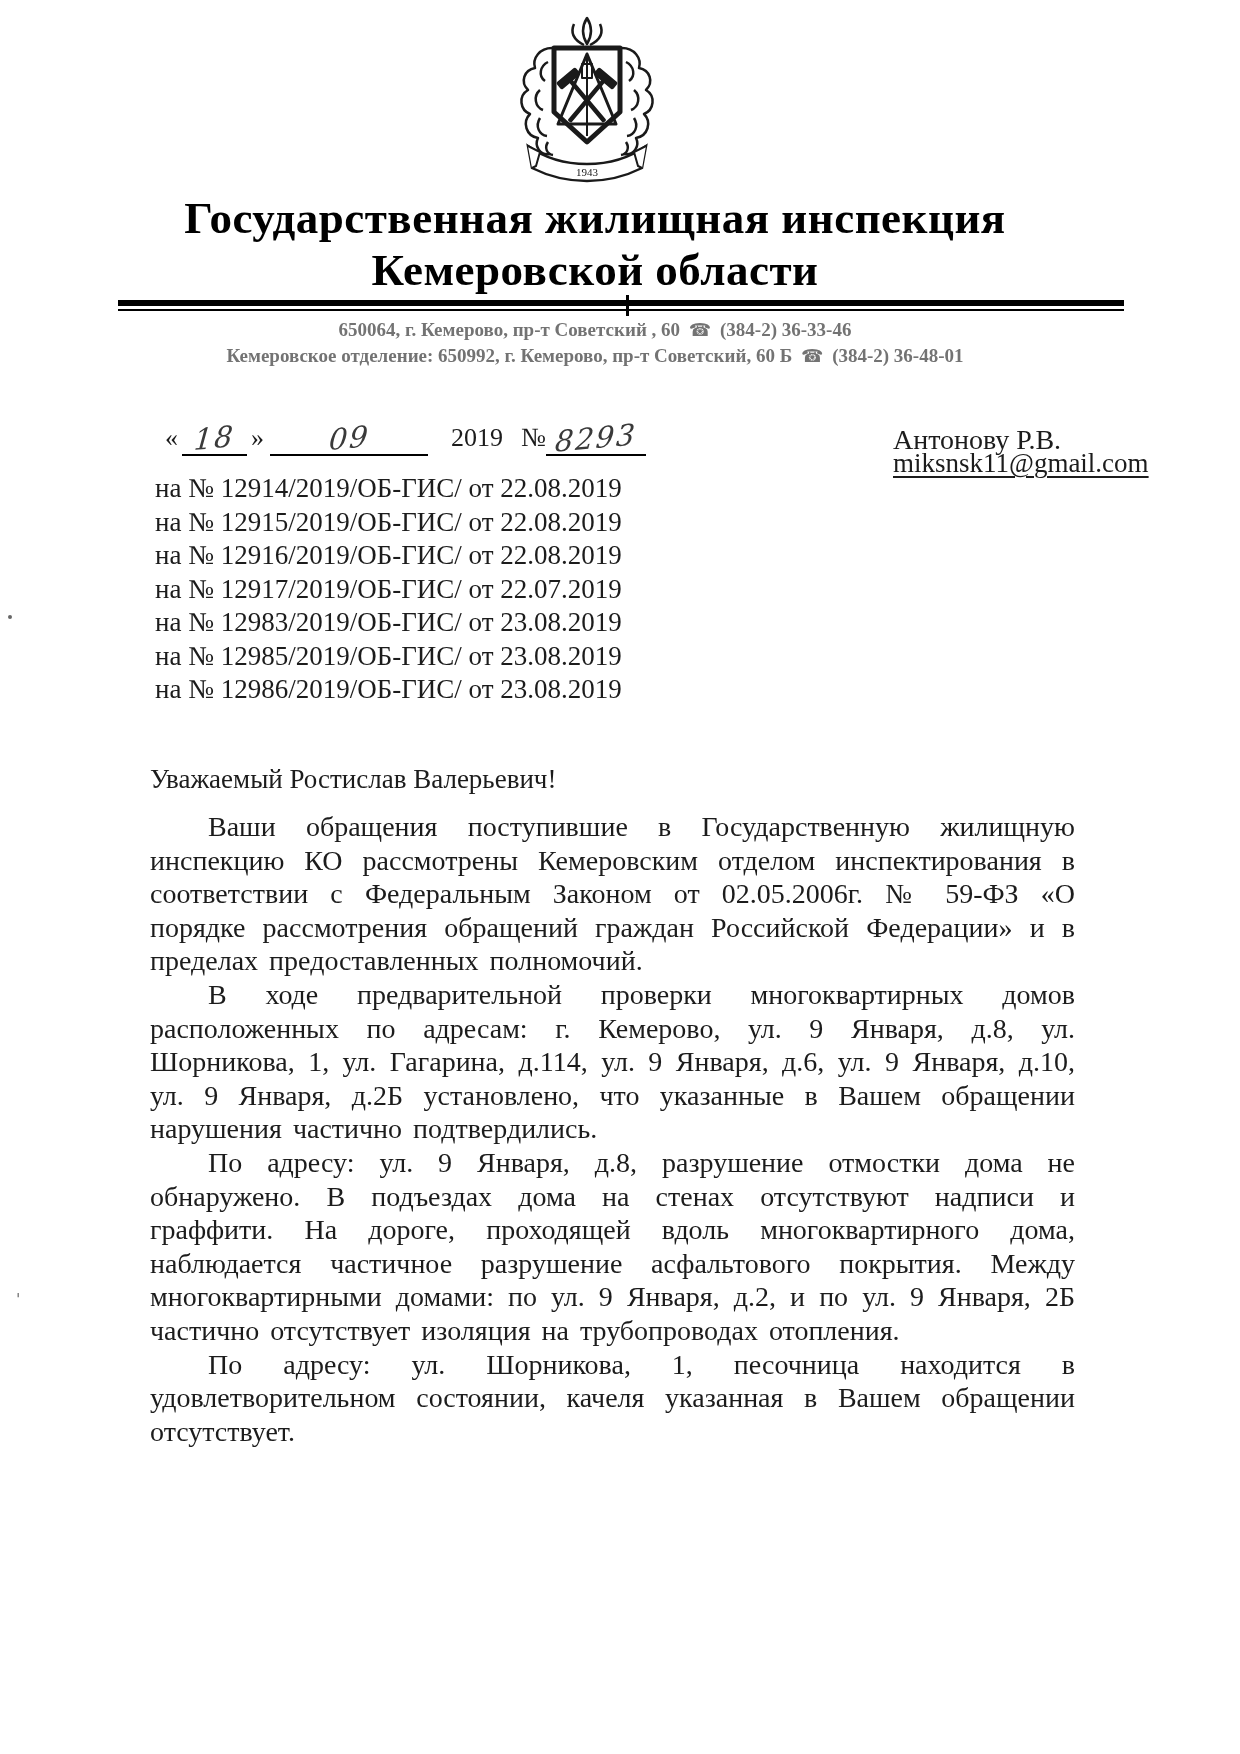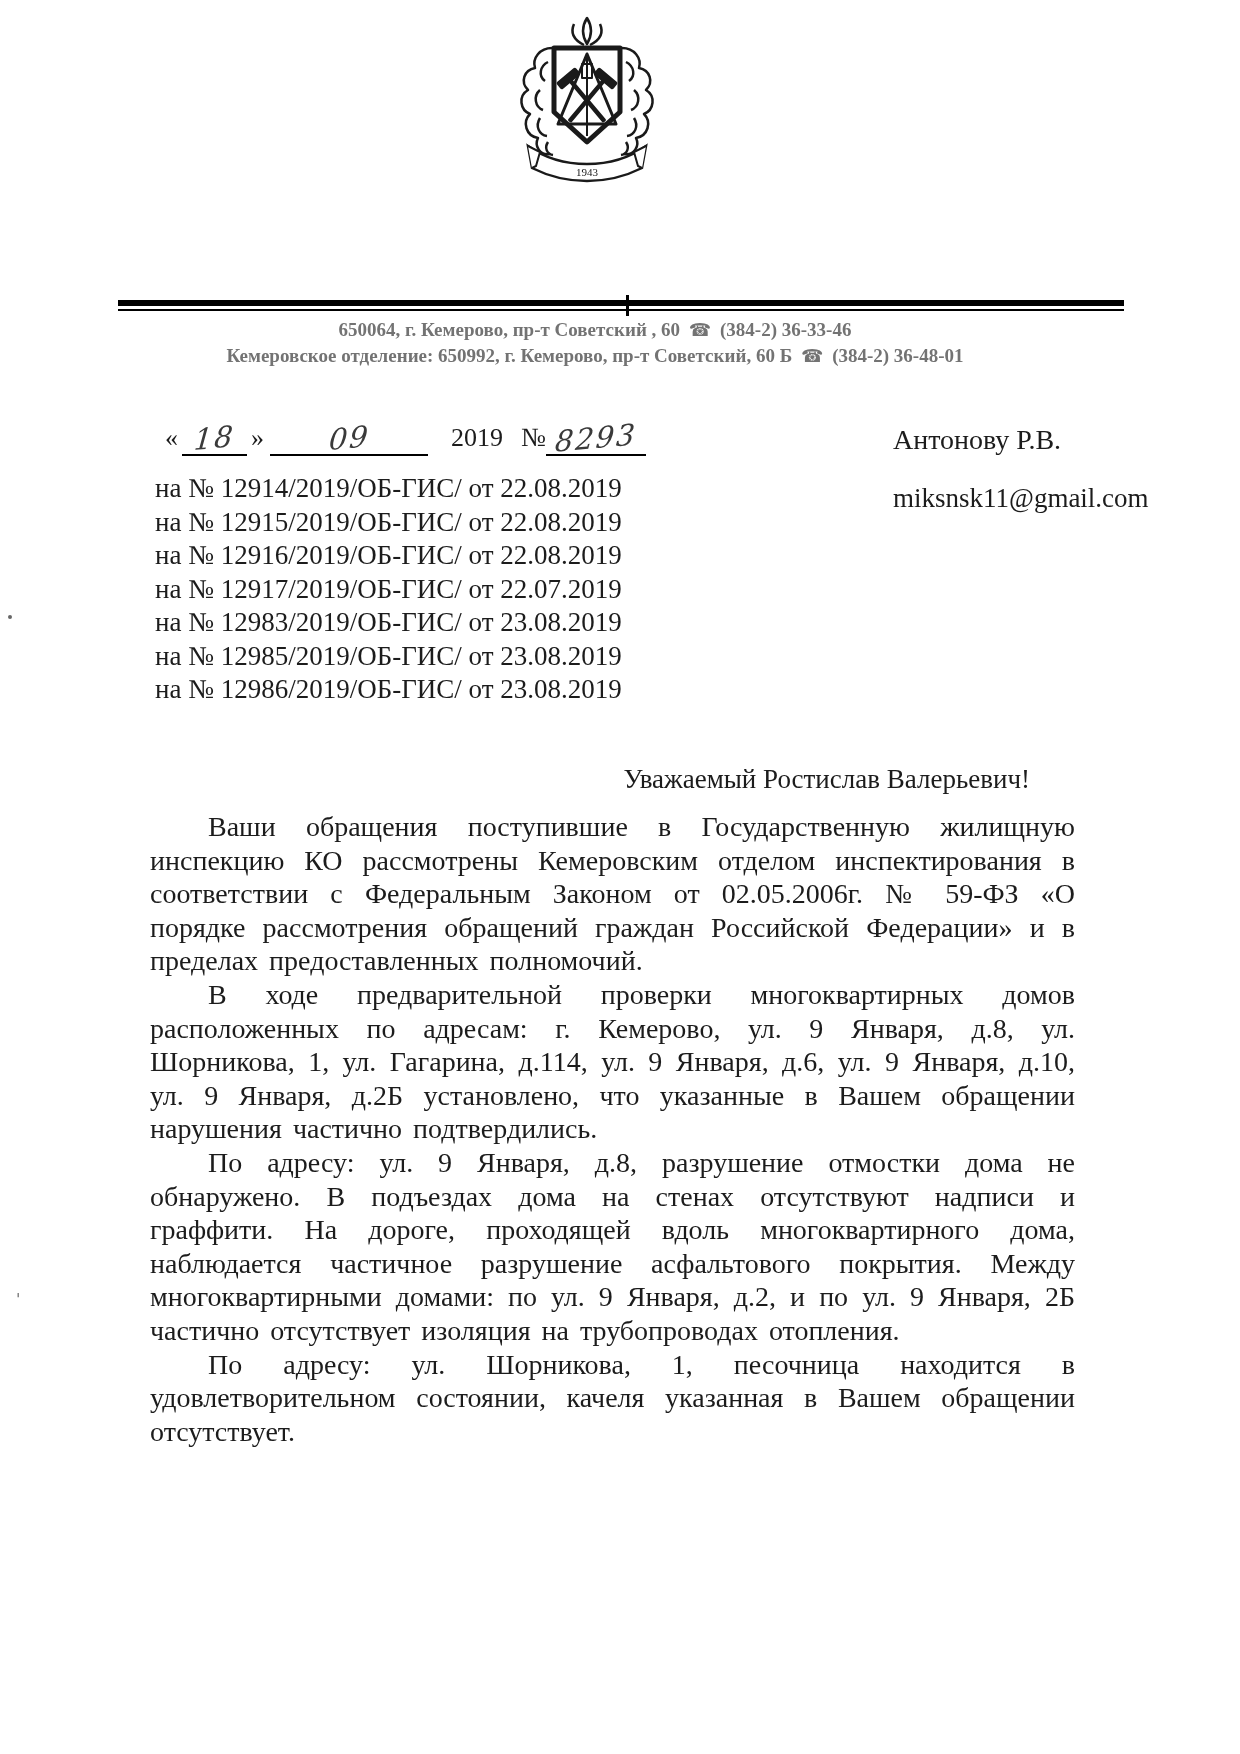--- a/index.html
+++ b/index.html
@@ -40,29 +40,29 @@
   .year-txt { margin-left:23px; }
   .no-label { margin-left:18px; }
   .hw {
     display:inline-block; font-family:"DejaVu Serif",serif; font-style:italic;
     font-size:29px; color:#3a3a3a; transform:rotate(-5deg) skewX(-10deg);
     letter-spacing:2px;
   }
   
   .recipient-name { position:absolute; left:893px; top:424px; font-size:28px; }
   .recipient-email {
-    position:absolute; left:893px; top:483px; font-size:27px;
-    text-decoration-thickness:2px; text-underline-offset:4px;
+    position:absolute; left:893px; top:448px; font-size:27px;
+    text-decoration:underline; text-decoration-thickness:2px; text-underline-offset:4px;
   }
   
   .refs { position:absolute; left:155px; top:472px; font-size:27px; line-height:33.5px; }
   
   .salutation {
     position:absolute; left:150px; top:764px; width:880px;
-    text-align:right; font-size:27px;
+    text-align:left; font-size:27px;
   }
   .letter-body {
     position:absolute; left:150px; top:810px; width:925px;
     font-size:28px; line-height:33.6px; text-align:justify; word-spacing:4px;
   }
   .letter-body p { margin:0; text-indent:58px; }
   
   .artifact-dot {
     position:absolute; left:8px; top:615px; width:4px; height:4px;
     background:#666; border-radius:50%;
@@ -103,20 +103,24 @@
       </g>
       <g fill="#ffffff" stroke="#1a1a1a" stroke-width="2.5">
         <path d="M16 132 C34 145 52 150 75 150 C98 150 116 145 134 132 L130 154 C112 163 94 167 75 167 C56 167 38 163 20 154 Z"></path>
         <path d="M16 132 L28 138 L24 152 L20 154" stroke-width="2"></path>
         <path d="M134 132 L122 138 L126 152 L130 154" stroke-width="2"></path>
       </g>
       <text x="75" y="162" text-anchor="middle" font-size="11" fill="#1a1a1a">1943</text>
     </svg>
   </div>
 
+  <div class="org-title">
+    <div>Государственная жилищная инспекция</div>
+    <div>Кемеровской области</div>
+  </div>
 
   <div class="rule">
     <div class="thick"></div>
     <div class="thin"></div>
     <div class="tick"></div>
   </div>
 
   <div class="addr-block">
     <div>
       <span>650064, г. Кемерово, пр-т Советский , 60</span>

